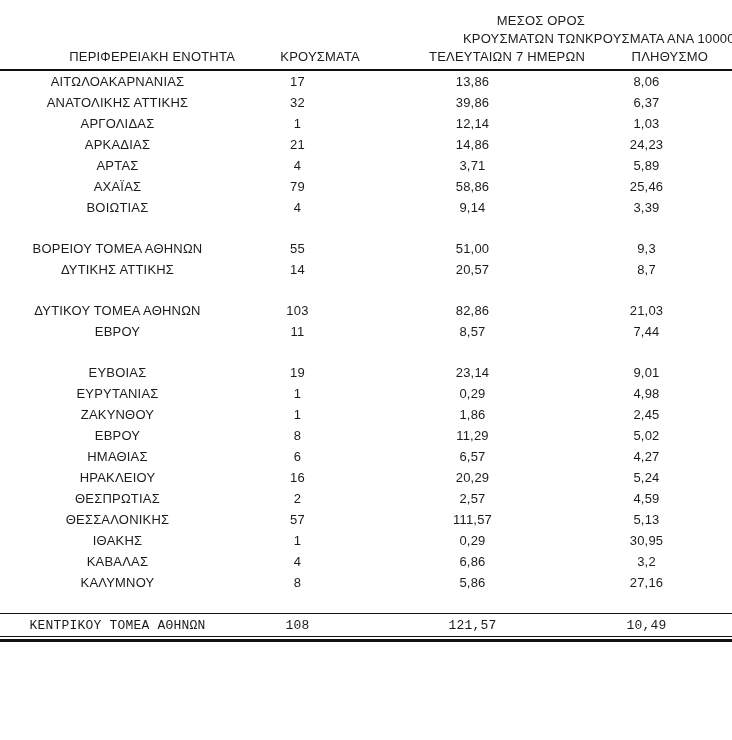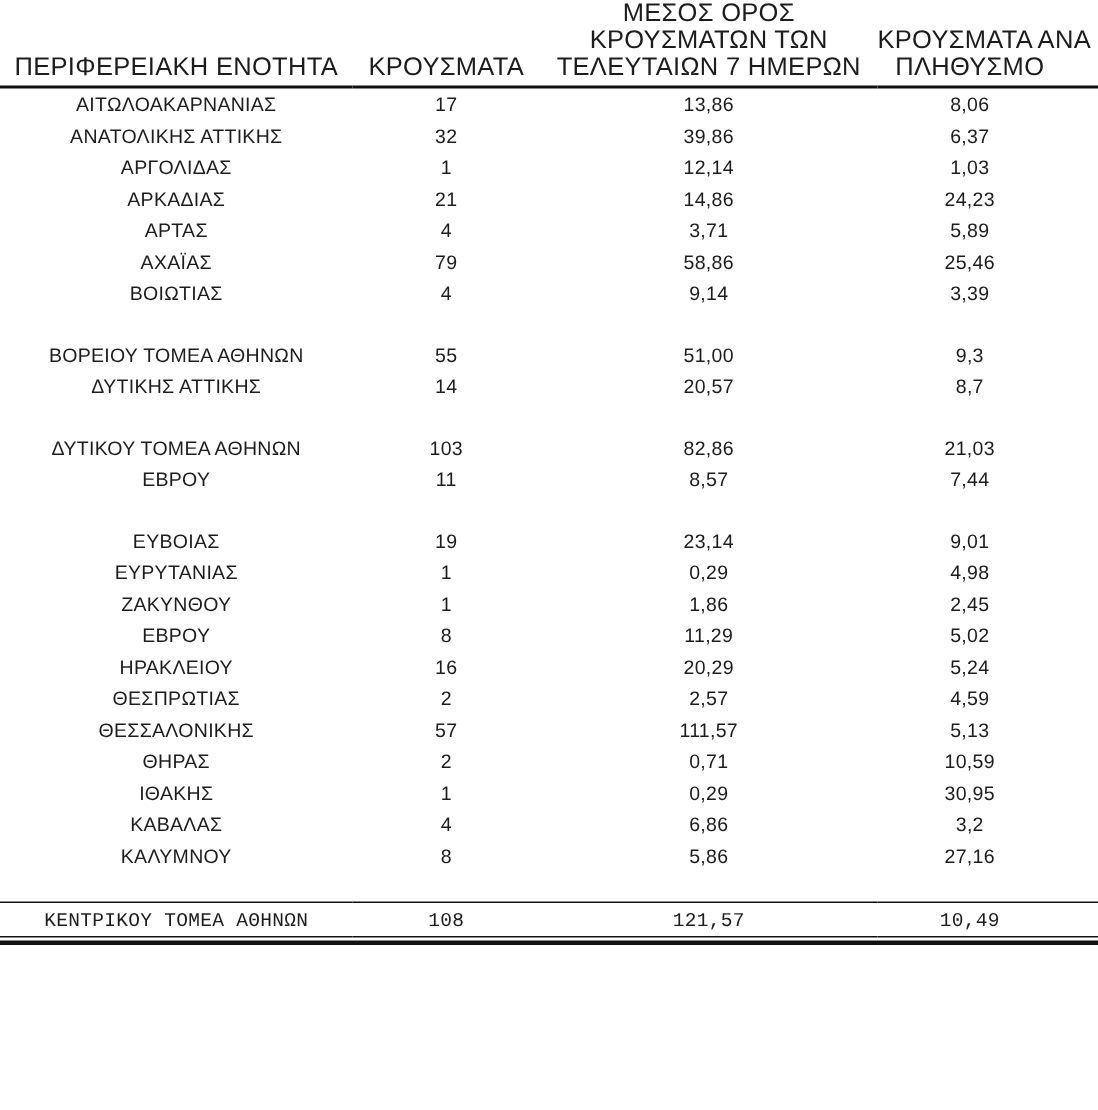--- a/index.html
+++ b/index.html
@@ -15,24 +15,24 @@
     font-family: "Liberation Sans", "DejaVu Sans", sans-serif;
     color: #1c1c1c;
   }
   table.cases-table {
     border-collapse: collapse;
     table-layout: fixed;
     width: 732px;
   }
   thead td {
     vertical-align: bottom;
-    text-align: center;
+    text-align: right;
     border-bottom: 2px solid #111111;
-    padding: 0 0 3px 0;
-    font-size: 17px;
+    padding: 12px 0 3px 0;
+    font-size: 13px;
     line-height: 18px;
     letter-spacing: 0.2px;
     white-space: nowrap;
   }
   tbody td {
     text-align: center;
     font-size: 13px;
     line-height: 21px;
     height: 21px;
     padding: 0;
@@ -182,42 +182,42 @@
           <td class="c3">1,86</td>
           <td class="c4">2,45</td>
         </tr>
         <tr>
           <td class="c1">ΕΒΡΟΥ</td>
           <td class="c2">8</td>
           <td class="c3">11,29</td>
           <td class="c4">5,02</td>
         </tr>
         <tr>
+          <td class="c1">ΗΜΑΘΙΑΣ</td>
+          <td class="c2">6</td>
+          <td class="c3">6,57</td>
+          <td class="c4">4,27</td>
+        </tr>
+        <tr>
           <td class="c1">ΗΡΑΚΛΕΙΟΥ</td>
           <td class="c2">16</td>
           <td class="c3">20,29</td>
           <td class="c4">5,24</td>
         </tr>
         <tr>
           <td class="c1">ΘΕΣΠΡΩΤΙΑΣ</td>
           <td class="c2">2</td>
           <td class="c3">2,57</td>
           <td class="c4">4,59</td>
         </tr>
         <tr>
           <td class="c1">ΘΕΣΣΑΛΟΝΙΚΗΣ</td>
           <td class="c2">57</td>
           <td class="c3">111,57</td>
           <td class="c4">5,13</td>
-        </tr>
-        <tr>
-          <td class="c1">ΘΗΡΑΣ</td>
-          <td class="c2">2</td>
-          <td class="c3">0,71</td>
-          <td class="c4">10,59</td>
         </tr>
         <tr>
           <td class="c1">ΙΘΑΚΗΣ</td>
           <td class="c2">1</td>
           <td class="c3">0,29</td>
           <td class="c4">30,95</td>
         </tr>
         <tr>
           <td class="c1">ΚΑΒΑΛΑΣ</td>
           <td class="c2">4</td>

